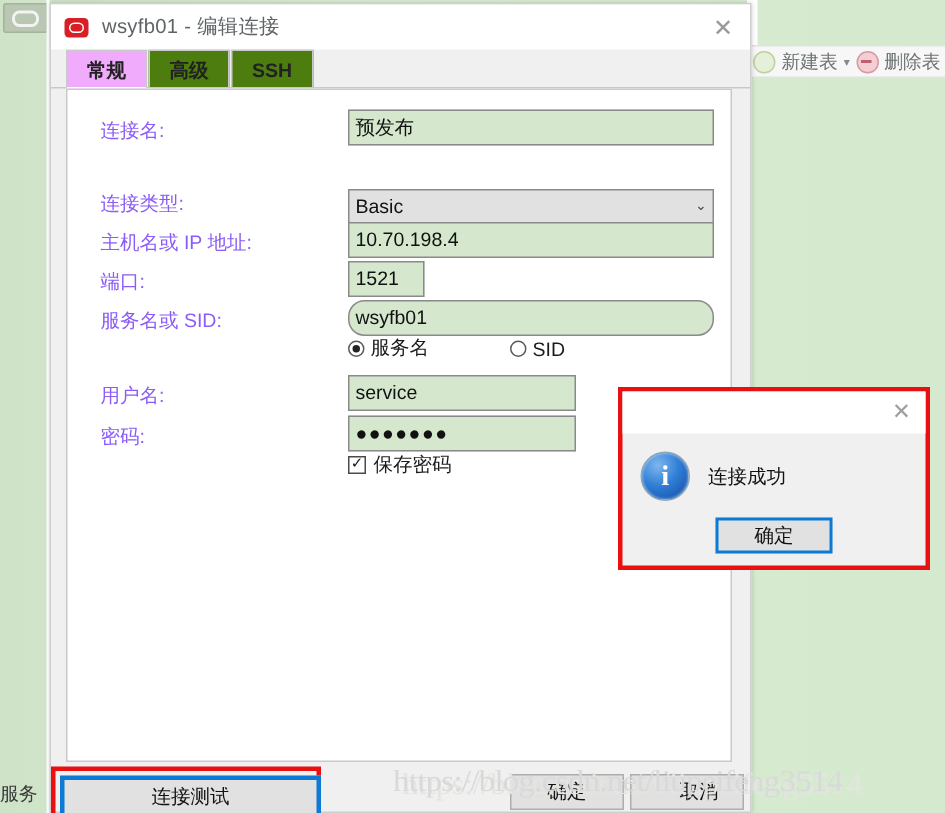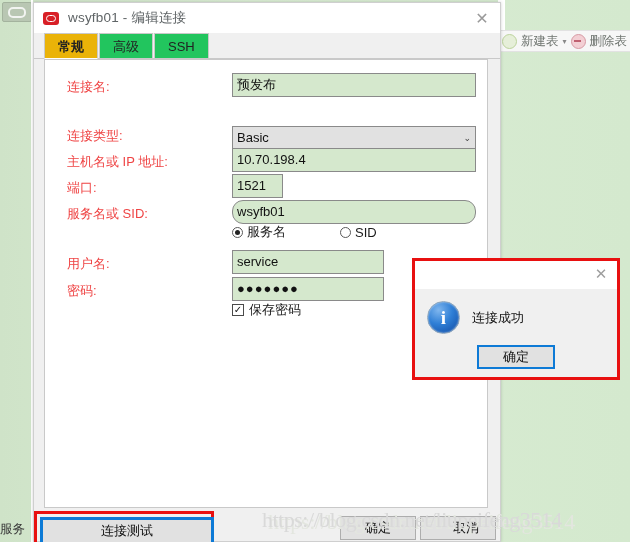--- a/index.html
+++ b/index.html
@@ -41,31 +41,31 @@
   #app-icon .inner{width:8px;height:5px;border:1.5px solid #ffffff;border-radius:4px;}
   #title-text{margin-left:9px;font-size:13.5px;color:#5f6466;letter-spacing:.2px;}
   #close-x{position:absolute;right:6px;top:4px;width:24px;height:22px;
     display:flex;align-items:center;justify-content:center;color:#9a9a9a;font-size:16px;
     font-family:"DejaVu Sans",sans-serif;cursor:default;}
 
   
   #tabstrip{height:26px;background:#f0f0f0;display:flex;align-items:flex-end;
     padding-left:10px;border-bottom:1px solid #c9c9c9;box-sizing:border-box;}
   .tab{height:25px;line-height:25px;padding:0 13px;font-size:13px;color:#222;
-    background:#22c55e;border:1px solid #c9c9c9;border-bottom:none;margin-right:1px;
-    box-sizing:border-box;}
-  .tab.active{background:#eab308;border-bottom:1px solid #ffffff;font-weight:bold;
+    background:#4d7c0f;border:1px solid #c9c9c9;border-bottom:none;margin-right:1px;
+    box-sizing:border-box;font-weight:bold;}
+  .tab.active{background:#f0abfc;border-bottom:1px solid #ffffff;font-weight:bold;
     margin-bottom:-1px;height:26px;line-height:25px;}
 
   
   #panel{position:absolute;left:10px;top:56px;width:444px;height:449px;
     background:#ffffff;border:1px solid #c9c9c9;box-sizing:border-box;}
 
   .row{position:absolute;display:flex;align-items:center;}
-  .lbl{font-size:13px;color:#ef4444;white-space:nowrap;text-align:center;}
+  .lbl{font-size:13px;color:#8b5cf6;white-space:nowrap;text-align:center;}
   .field{box-sizing:border-box;height:24px;line-height:22px;
     background:#d5e8cd;border:1px solid #8a8a8a;font-size:13px;color:#111;
     padding:0 4px;white-space:nowrap;overflow:hidden;}
   .combo{box-sizing:border-box;height:24px;line-height:22px;
     background:#e1e1e1;border:1px solid #8a8a8a;font-size:13px;color:#111;
     padding:0 4px;display:flex;align-items:center;justify-content:space-between;}
   .combo .arrow{font-size:9px;color:#444;font-family:"DejaVu Sans",sans-serif;}
 
   .radio-row{position:absolute;display:flex;align-items:center;font-size:13px;}
   .rd{width:11px;height:11px;border:1.5px solid #5a5a5a;border-radius:50%;

